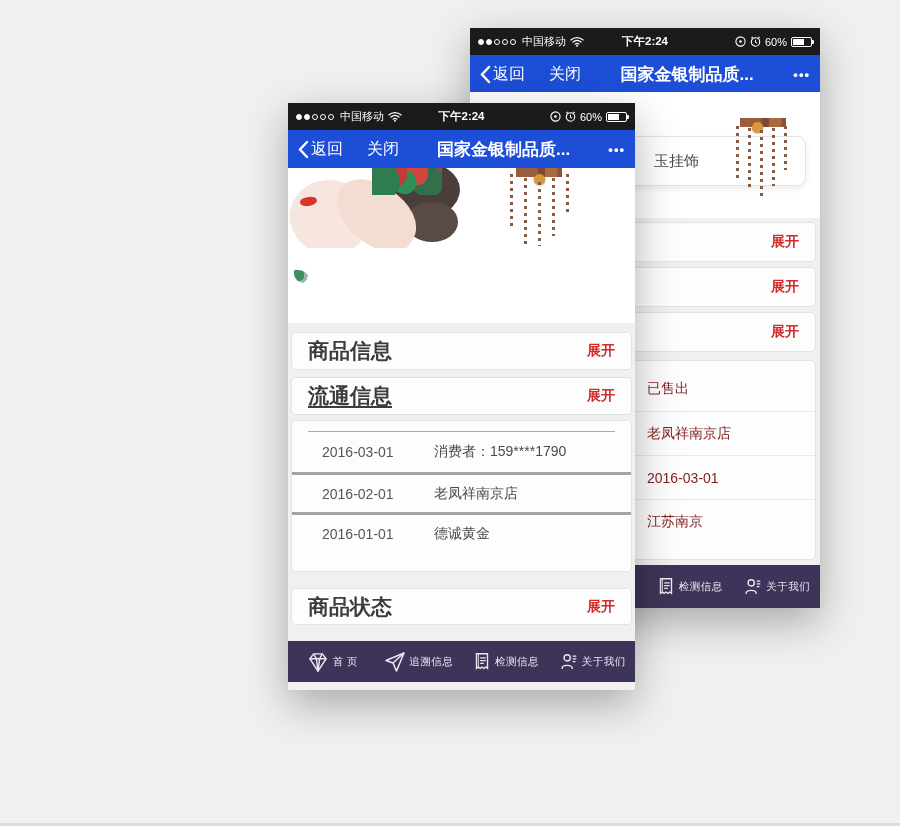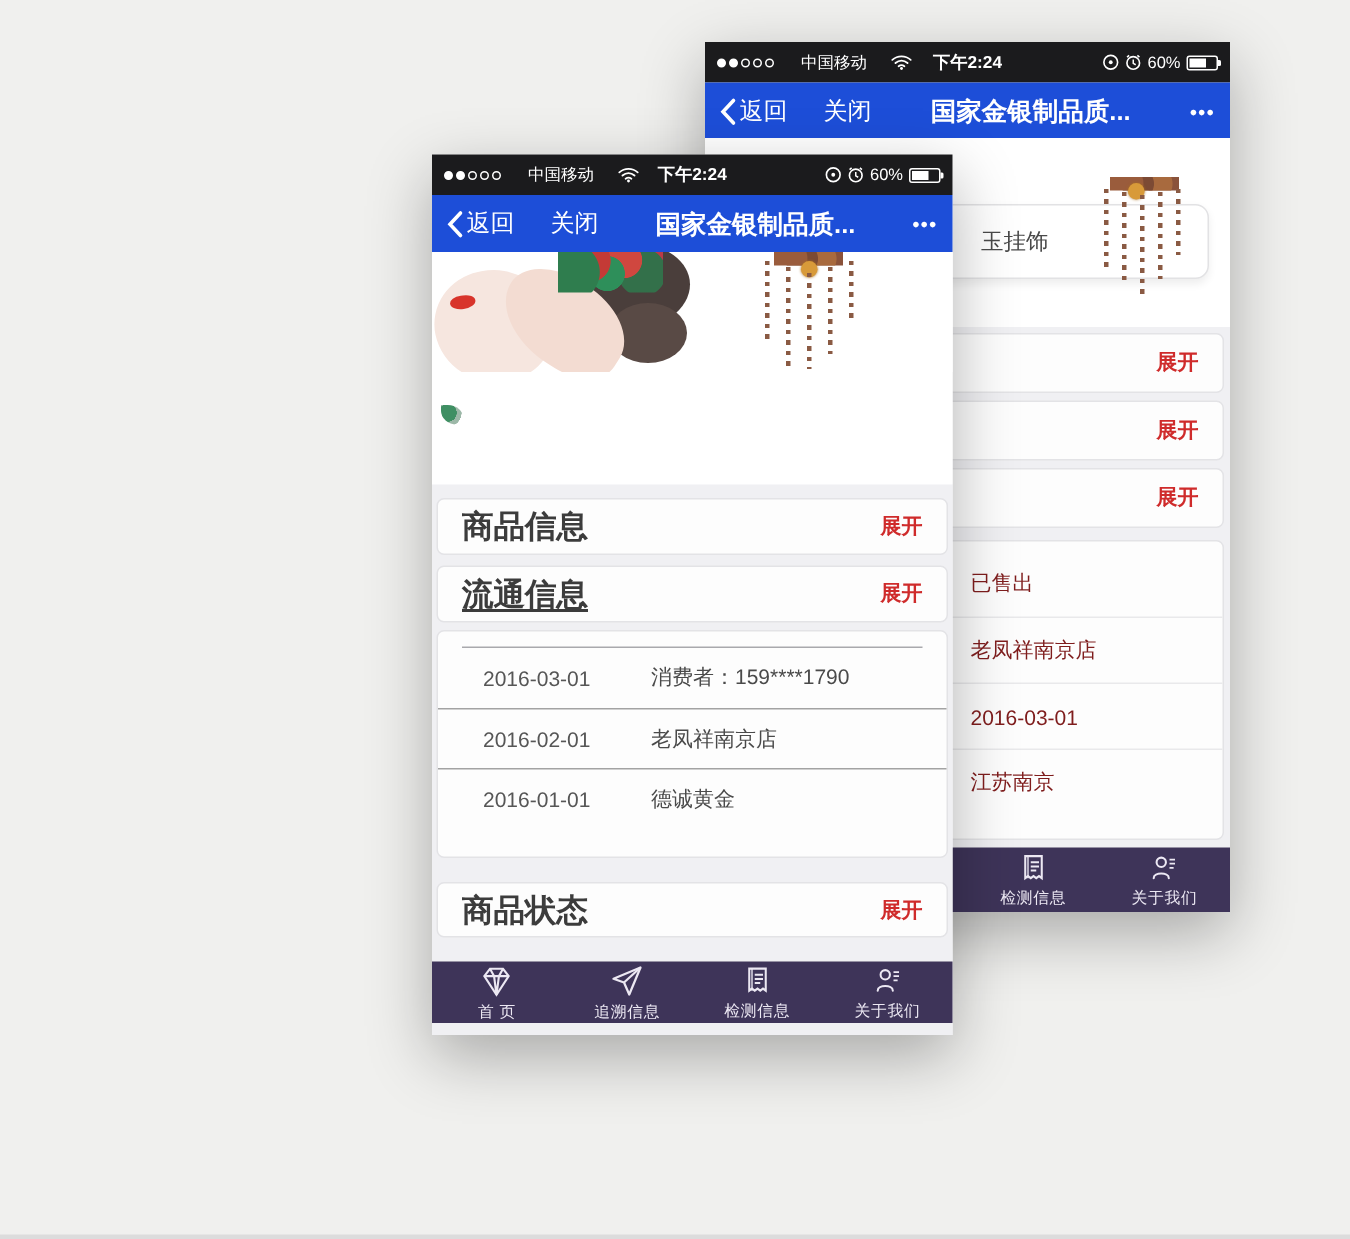--- a/index.html
+++ b/index.html
@@ -12,21 +12,21 @@
   .floor{position:absolute;left:0;bottom:0;width:900px;height:3px;background:#dcdcdc;}
 
   
   .phone{position:absolute;background:#fff;box-shadow:0 14px 40px rgba(0,0,0,.30);}
   .phone-back{left:470px;top:28px;width:350px;height:580px;z-index:1;}
   .phone-front{left:288px;top:103px;width:347px;height:587px;z-index:2;}
 
   
   .statusbar{position:absolute;left:0;right:0;top:0;height:27px;background:#1b1b1d;
     display:flex;align-items:center;color:#fff;font-size:11px;padding:0 8px;box-sizing:border-box;}
-  .sb-left{display:flex;align-items:center;gap:16px;}
+  .sb-left{display:flex;align-items:center;gap:4px;}
   .dots{display:flex;gap:2px;align-items:center;margin-right:2px;}
   .dot{width:6px;height:6px;border-radius:50%;border:1px solid #fff;box-sizing:border-box;}
   .dot.on{background:#fff;}
   .sb-time{position:absolute;left:0;right:0;text-align:center;font-weight:bold;font-size:11.5px;}
   .sb-right{margin-left:auto;display:flex;align-items:center;gap:4px;position:relative;}
   .battery{width:21px;height:10px;border:1px solid #fff;border-radius:2px;position:relative;box-sizing:border-box;}
   .battery .fill{position:absolute;left:1px;top:1px;bottom:1px;width:60%;background:#fff;}
   .battery:after{content:"";position:absolute;right:-3px;top:2.5px;width:2px;height:4px;background:#fff;border-radius:0 1px 1px 0;}
 
   
@@ -53,32 +53,32 @@
     background:radial-gradient(circle at 30% 40%,#3f8f63 0 45%,#9db8a8 46% 70%,transparent 71%);
     border-radius:0 70% 0 70%;}
   .prodcard{position:absolute;background:#fff;border:1px solid #e2e2e4;border-radius:9px;
     box-shadow:0 3px 6px rgba(0,0,0,.07);display:flex;align-items:center;}
   .prodcard span{font-size:15px;color:#4a4a4a;}
 
   
   .toprule{position:absolute;left:16px;right:16px;top:10px;height:1px;background:#a9a9ad;}
   .trows{position:absolute;left:0;right:0;top:11px;}
   .trow{height:40px;display:flex;align-items:center;padding-left:30px;box-sizing:border-box;position:relative;}
-  .trow + .trow{border-top:1px solid #a3a3a3;}
+  .trow + .trow{border-top:3px solid #a3a3a3;}
   .t-date{font-size:14px;color:#565656;width:112px;}
   .t-val{font-size:14px;color:#4a4a4a;}
 
   
   .brow{height:44px;display:flex;align-items:center;padding-left:172px;box-sizing:border-box;font-size:14px;color:#7f1d1d;}
   .brow + .brow{border-top:1px solid #e9e9eb;}
 
   
   .tabbar{position:absolute;left:0;right:0;background:#3e3459;display:grid;grid-template-columns:repeat(4,1fr);
     align-items:center;}
-  .tab{display:flex;flex-direction:column;align-items:center;justify-content:center;gap:2px;color:#ece8f3;}
+  .tab{display:flex;align-items:center;justify-content:center;gap:2px;color:#ece8f3;}
   .tab svg{display:block;}
   .tab-label{font-size:10.5px;letter-spacing:.5px;}
 
   
   .photo{position:absolute;left:0;right:0;overflow:hidden;background:#fff;}
   .woman{position:absolute;left:0;top:0;width:180px;height:80px;}
   .hair{position:absolute;left:92px;top:-6px;width:80px;height:58px;background:#4a3e3b;
     border-radius:46% 54% 60% 40%;}
   .hairlow{position:absolute;left:118px;top:34px;width:52px;height:40px;background:#594a45;border-radius:50%;}
   .face{position:absolute;left:2px;top:12px;width:78px;height:75px;background:#f6e6df;border-radius:48% 52% 45% 55%;transform:rotate(-12deg);}

